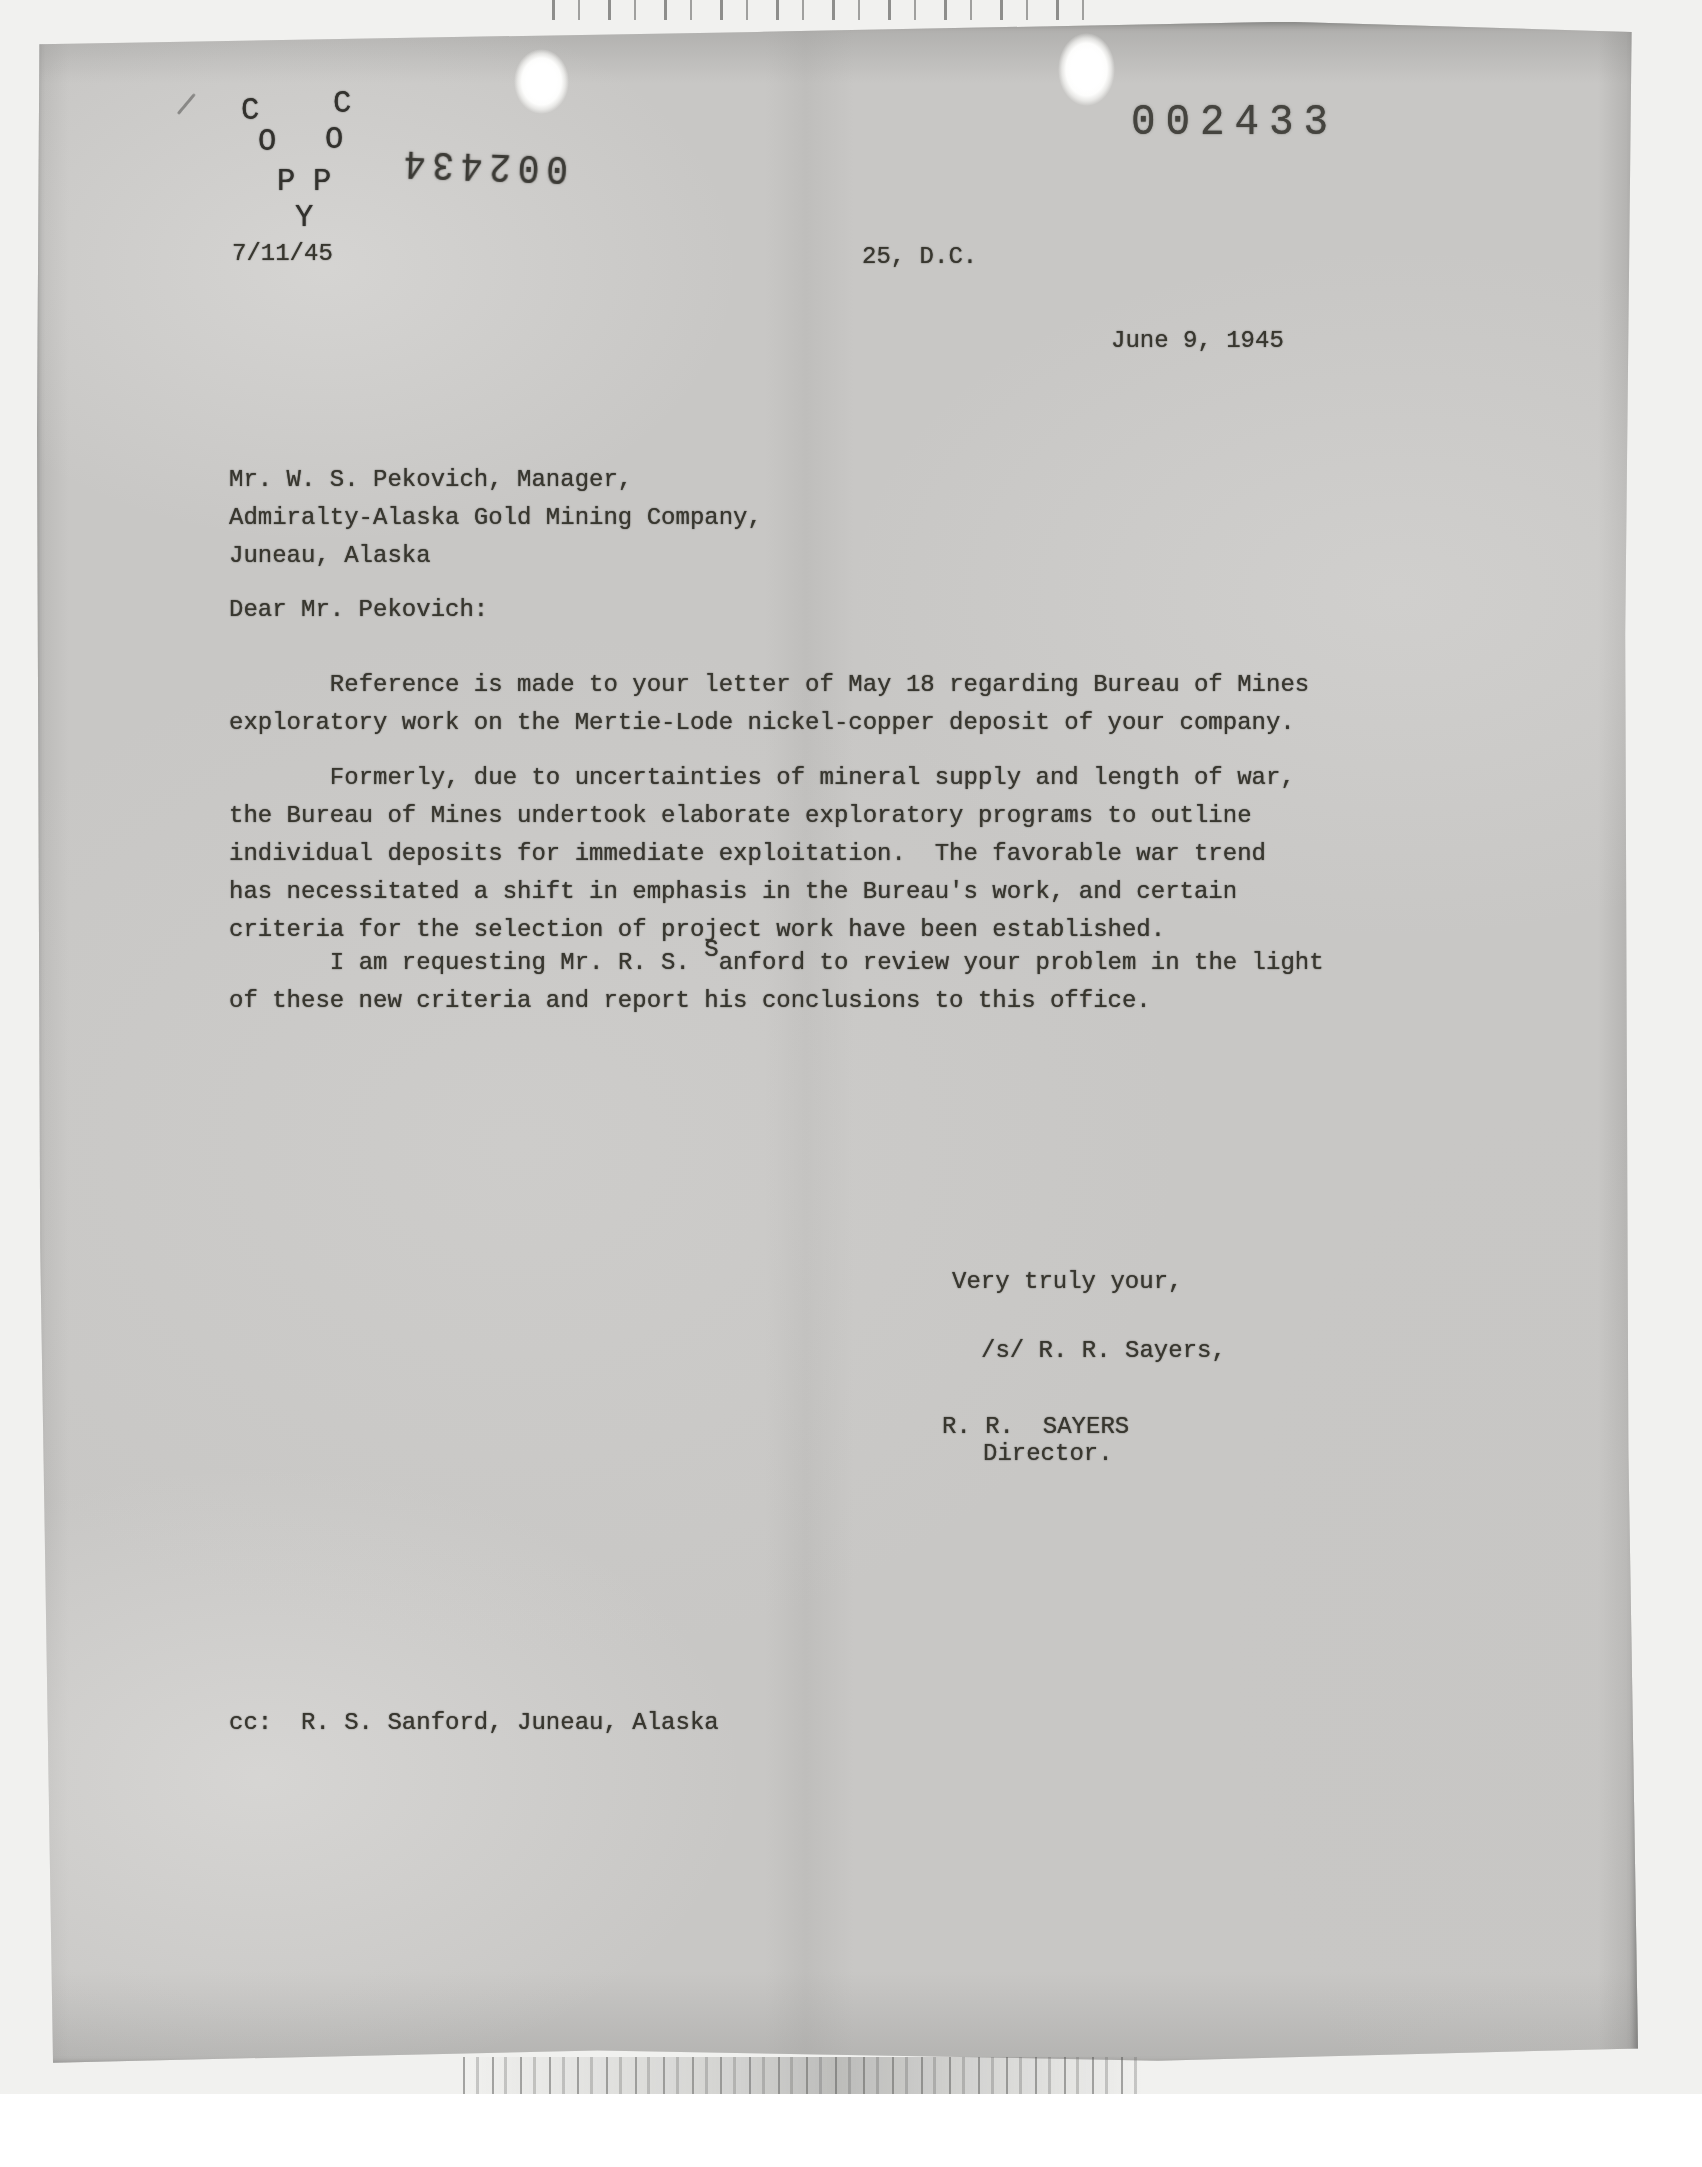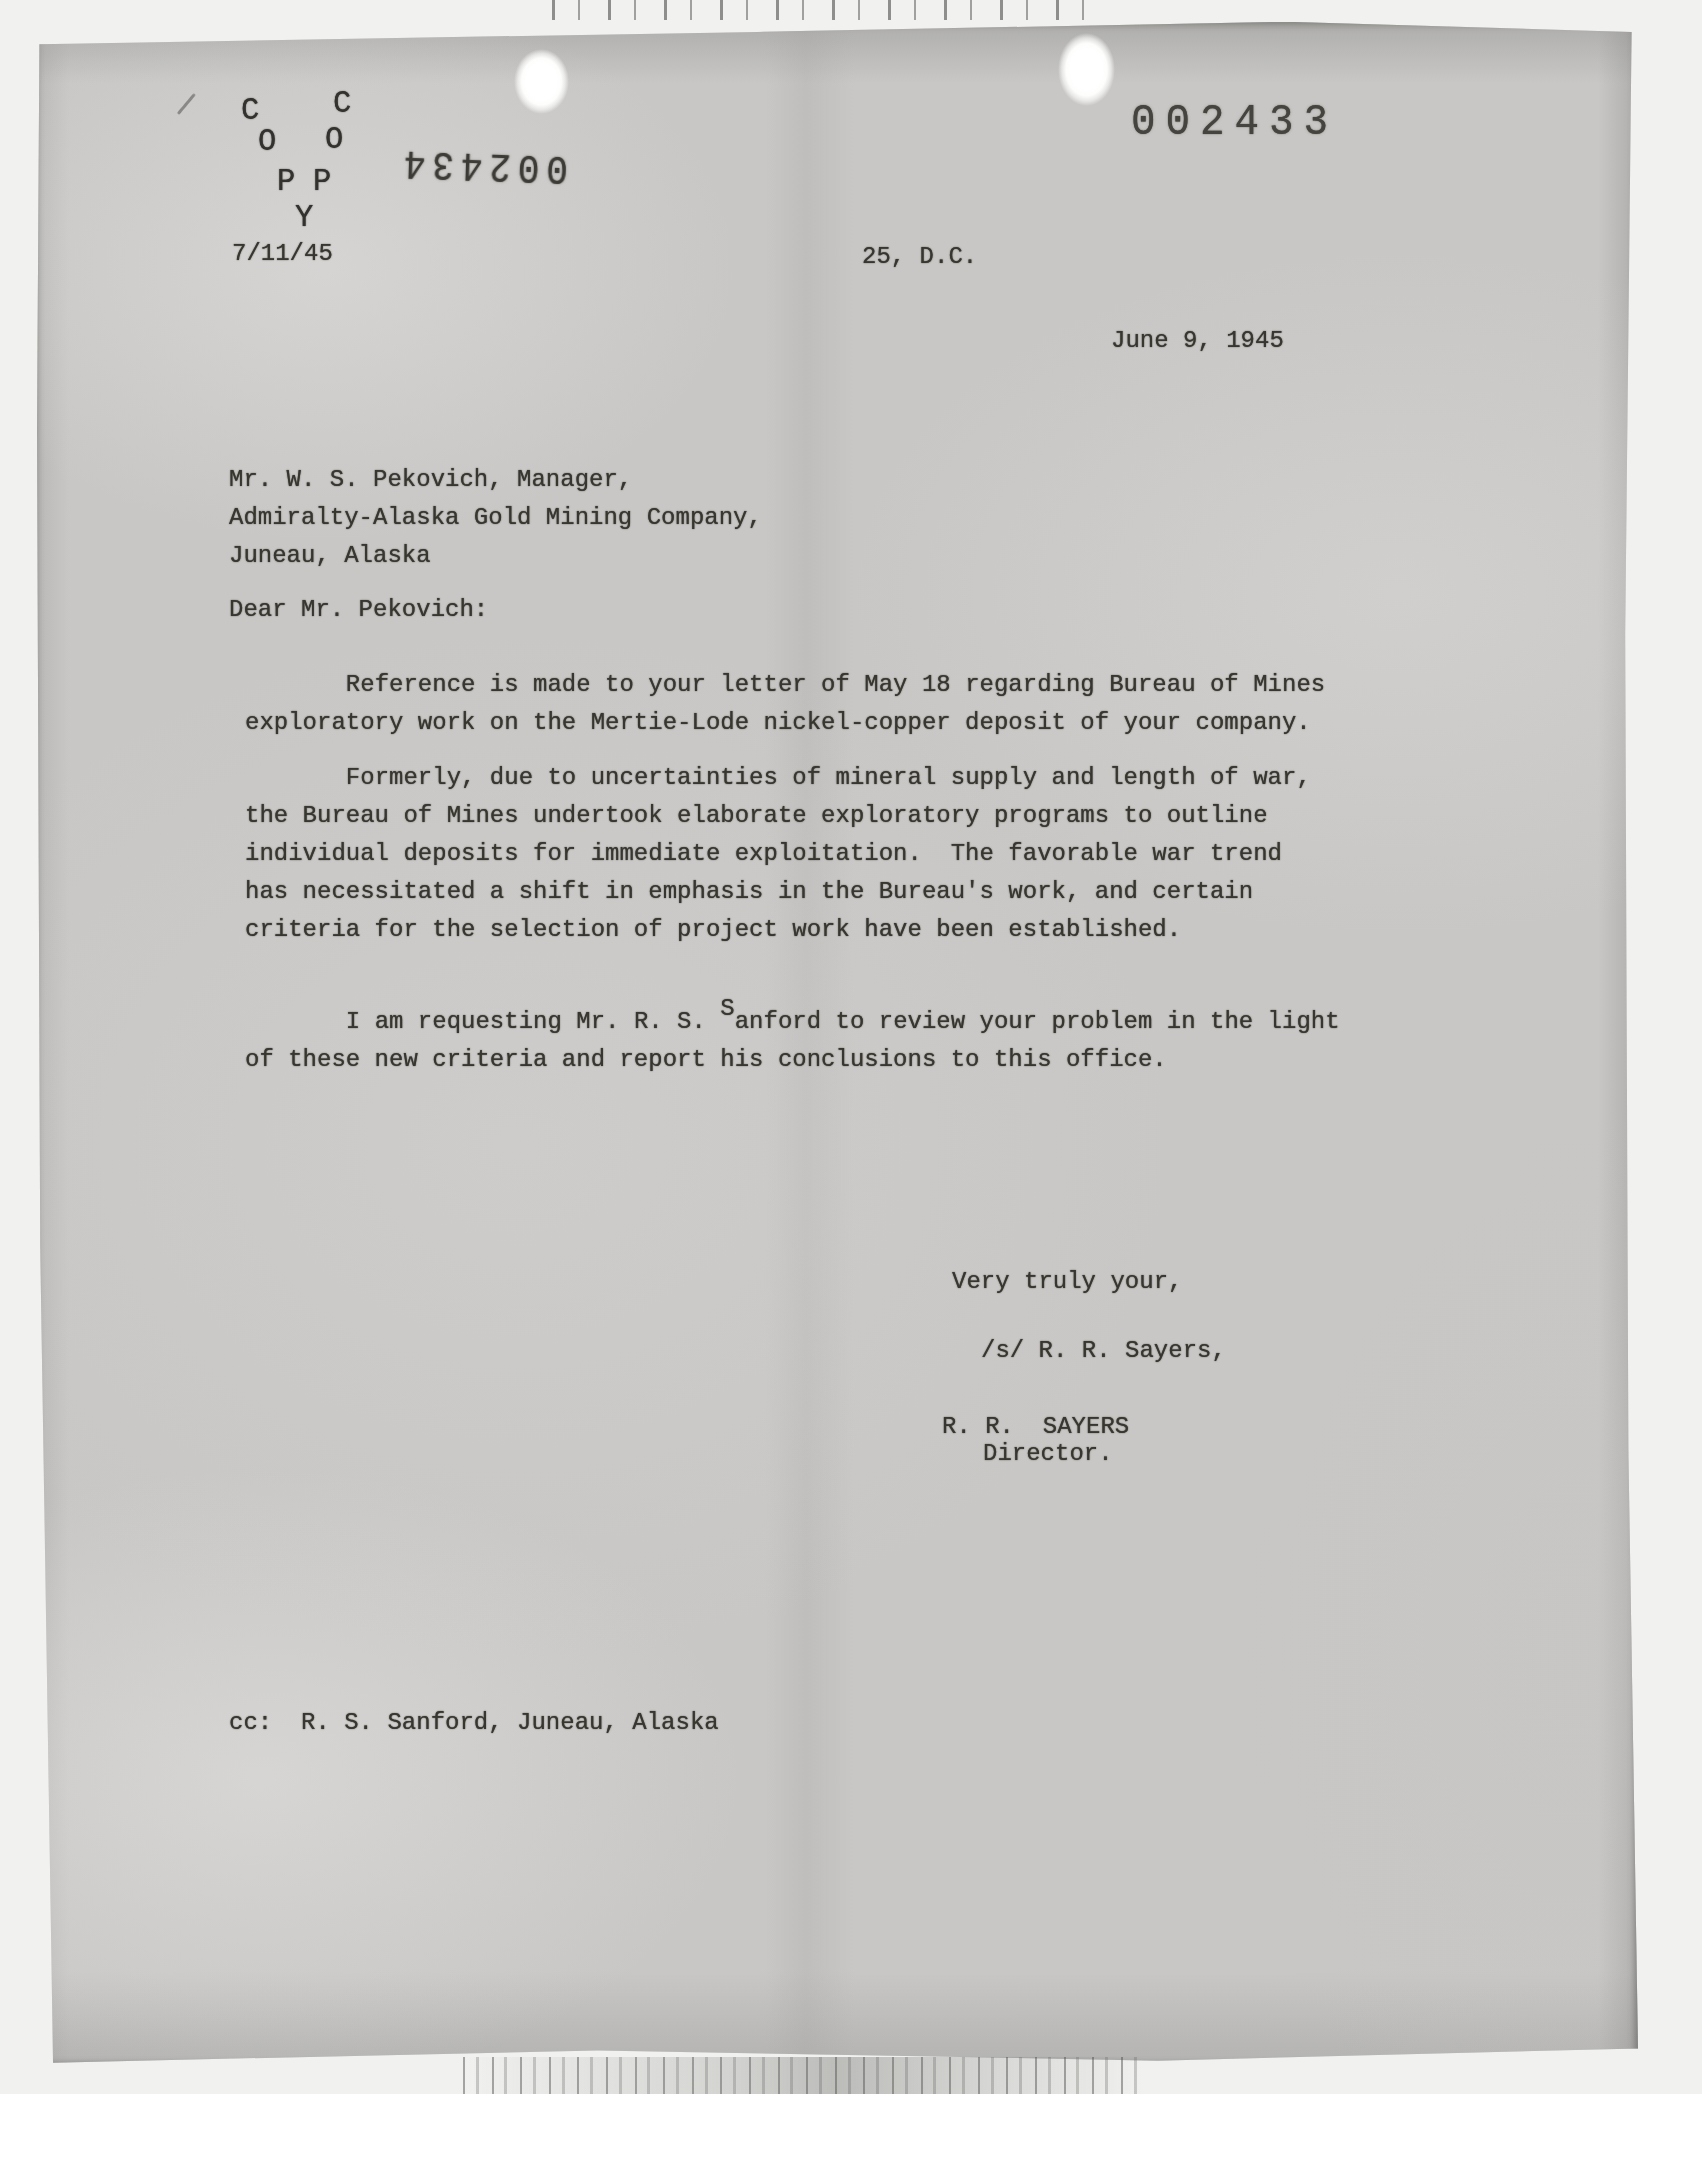--- a/index.html
+++ b/index.html
@@ -42,21 +42,21 @@
     background:radial-gradient(closest-side, #ffffff 55%, #fdfdfc 72%, rgba(250,250,248,0.65) 86%, rgba(245,245,243,0) 100%);}
   .hole1{left:514px;top:49px;width:55px;height:65px;}
   .hole2{left:1058px;top:33px;width:57px;height:73px;}
   .pen-mark{position:absolute;left:185px;top:91px;width:3px;height:25.6px;background:rgba(70,70,68,0.5);transform:rotate(40deg);border-radius:2px;filter:blur(0.6px);}
   
   .tw{
     position:absolute;white-space:pre-wrap;
     font-size:24px;line-height:38px;color:#38372f;
     text-shadow:0 0 1px rgba(56,54,50,0.85), 0 0 2px rgba(56,54,50,0.3);
   }
-  .body-block{width:1379px;margin-left:16px;}
+  .body-block{width:1379px;}
   .sup{position:relative;top:-12.8px;}
   
   .cs{position:absolute;font-size:30.5px;color:#33322e;
       text-shadow:0 0 1px rgba(50,49,45,0.9),0 0 2px rgba(50,49,45,0.3);}
   .serial{
     position:absolute;left:1131px;top:99px;
     font-size:41px;letter-spacing:9.9px;color:#45443f;
     transform:scaleY(1.08);
     text-shadow:0 0 1px rgba(64,63,58,0.9),0 0 3px rgba(64,63,58,0.25);
     filter:blur(0.3px);
@@ -106,21 +106,21 @@
 
   <div class="tw" style="left:229px;top:591px">Dear Mr. Pekovich:</div>
 
   <div class="tw body-block" style="left:229px;top:666px">       Reference is made to your letter of May 18 regarding Bureau of Mines
 exploratory work on the Mertie-Lode nickel-copper deposit of your company.</div>
   <div class="tw body-block" style="left:229px;top:759px">       Formerly, due to uncertainties of mineral supply and length of war,
 the Bureau of Mines undertook elaborate exploratory programs to outline
 individual deposits for immediate exploitation.  The favorable war trend
 has necessitated a shift in emphasis in the Bureau's work, and certain
 criteria for the selection of project work have been established.</div>
-  <div class="tw body-block" style="left:229px;top:1003px"><span>       I am requesting Mr. R. S. </span><span class="sup">S</span><span>anford to review your problem in the light
+  <div class="tw body-block" style="left:229px;top:944px"><span>       I am requesting Mr. R. S. </span><span class="sup">S</span><span>anford to review your problem in the light
 of these new criteria and report his conclusions to this office.</span></div>
 
   <span class="tw" style="left:952px;top:1263px">Very truly your,</span>
   <span class="tw" style="left:981px;top:1332px">/s/ R. R. Sayers,</span>
   <span class="tw" style="left:942px;top:1408px">R. R.  SAYERS</span>
   <span class="tw" style="left:983px;top:1435px">Director.</span>
 
   <span class="tw" style="left:229px;top:1704px">cc:  R. S. Sanford, Juneau, Alaska</span>
 
 </div>

